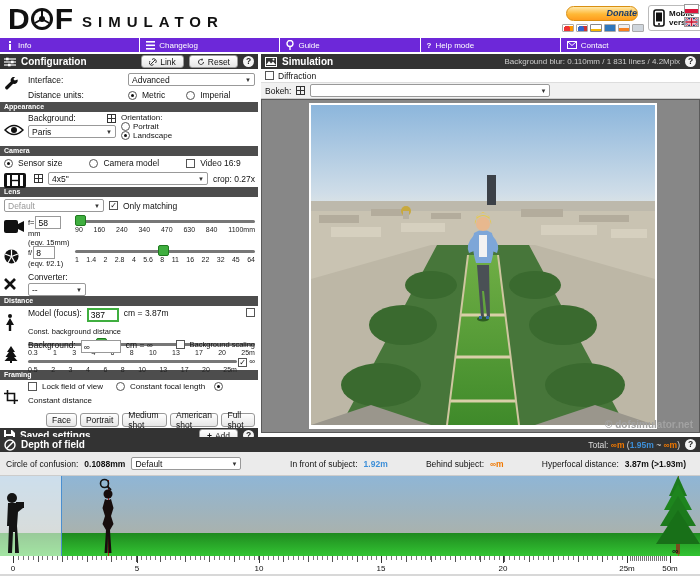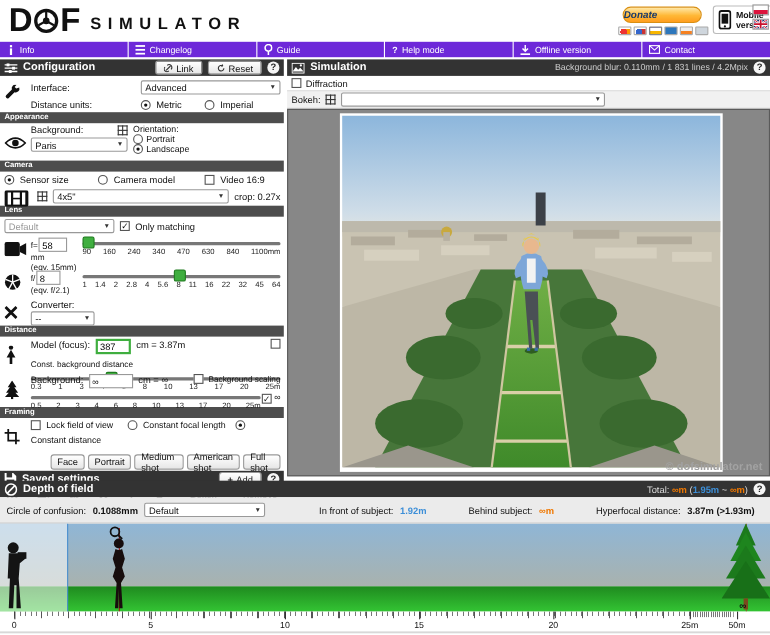--- a/index.html
+++ b/index.html
@@ -5,21 +5,21 @@
   * { margin:0; padding:0; box-sizing:border-box; }
   html,body { width:700px; height:577px; background:#fff; font-family:"Liberation Sans", sans-serif; color:#111; overflow:hidden; position:relative; }
 
   
   #top { position:absolute; left:0; top:0; width:700px; height:38px; background:#fff; }
   .logo { position:absolute; left:8px; top:2px; display:flex; align-items:center; }
   .logo .d, .logo .f { font-size:30px; font-weight:bold; letter-spacing:-1px; }
   .logo .sim { font-size:15px; font-weight:bold; letter-spacing:6px; margin-left:10px; margin-top:4px; }
   .donate { position:absolute; left:566px; top:6px; width:72px; height:15px; border-radius:8px;
      background:linear-gradient(#ffe8a8,#ffb836 55%,#ff9d1e); border:1px solid #d98f12;
-     font-size:9px; font-weight:bold; font-style:italic; color:#1a3a6b; text-align:left; line-height:13px; }
+     font-size:9px; font-weight:bold; font-style:italic; color:#1a3a6b; text-align:right; line-height:13px; }
   .paycards { position:absolute; left:562px; top:24px; display:flex; gap:2px; }
   .paycards span { width:12px; height:8px; border:1px solid #aaa; border-radius:1px; display:inline-block; }
   .mobile { position:absolute; left:648px; top:5px; width:64px; height:26px; border:1px solid #bbb; border-radius:3px; background:#fff; display:flex; align-items:center; gap:4px; padding:2px 4px; }
   .mobile .txt { font-size:8px; font-weight:bold; line-height:9px; }
   .flagcol { position:absolute; left:684px; top:4px; width:15px; }
   .flag { width:15px; height:10px; border:1px solid #999; margin-bottom:3px; }
   .flag-pl { background:linear-gradient(#fff 50%, #dc143c 50%); }
 
   
   #nav { position:absolute; left:0; top:38px; width:700px; height:14px; display:flex; gap:1px; }
@@ -152,27 +152,20 @@
   <div class="nav-item">
     <svg width="8" height="10" viewBox="0 0 8 10">
         <circle cx="4" cy="3.5" r="3" fill="none" stroke="#fff" stroke-width="1.4"></circle>
         <line x1="4" y1="6.5" x2="4" y2="10" stroke="#fff" stroke-width="1.4"></line>
       </svg>
     <span>Guide</span>
   </div>
   <div class="nav-item">
     <span style="font-weight:bold">?</span>
     <span>Help mode</span>
-  </div>
-  <div class="nav-item">
-    <svg width="9" height="9" viewBox="0 0 9 9">
-        <path d="M4.5,0 V5 M2,3 4.5,5.5 7,3" stroke="#fff" stroke-width="1.3" fill="none"></path>
-        <rect y="7.5" width="9" height="1.5" fill="#fff"></rect>
-      </svg>
-    <span>Offline version</span>
   </div>
   <div class="nav-item">
     <svg width="10" height="8" viewBox="0 0 10 8">
         <rect x="0.5" y="0.5" width="9" height="7" fill="none" stroke="#fff"></rect>
         <path d="M0.5,0.5 5,4.5 9.5,0.5" fill="none" stroke="#fff"></path>
       </svg>
     <span>Contact</span>
   </div>
 </div>
 

